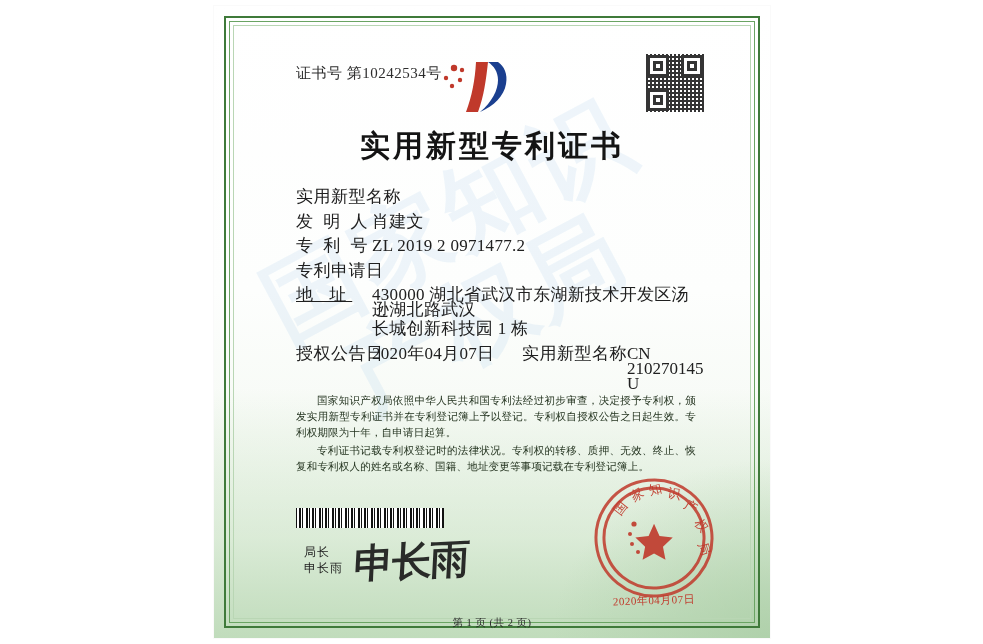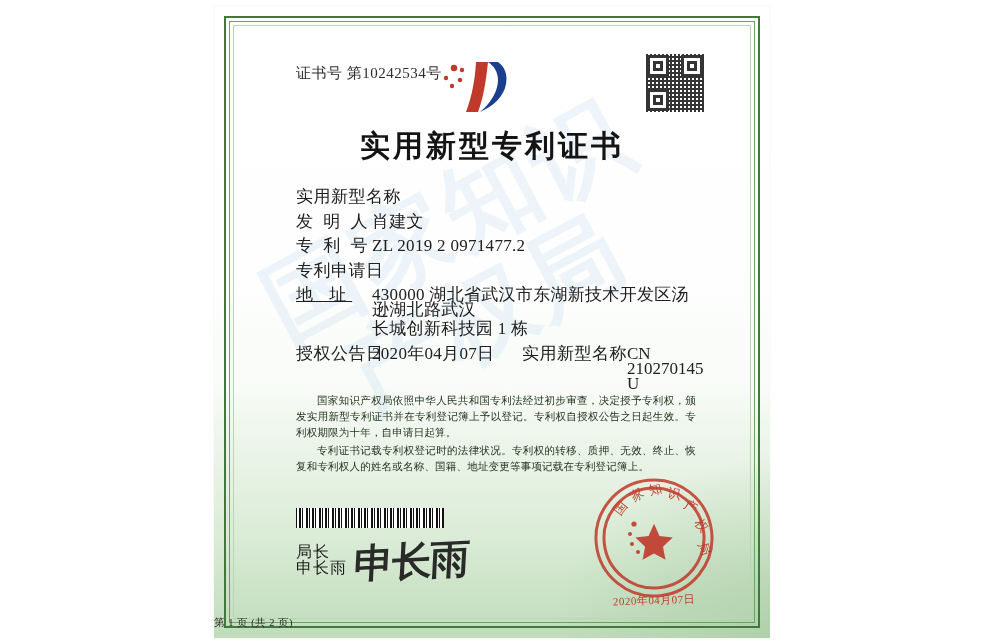--- a/index.html
+++ b/index.html
@@ -210,23 +210,23 @@
     width: 148px;
     height: 20px;
     background-image: repeating-linear-gradient(90deg,
       #111 0 1px, #fff 1px 3px, #111 3px 5px, #fff 5px 6px,
       #111 6px 7px, #fff 7px 10px, #111 10px 12px, #fff 12px 13px);
   }
 
   
   .director {
     position: absolute;
-    left: 82px;
+    left: 90px;
     top: 538px;
-    font-size: 16px;
+    font-size: 12px;
     line-height: 16px;
     color: #1d1d1d;
     letter-spacing: 1px;
   }
   .signature {
     position: absolute;
     left: 140px;
     top: 528px;
     font-family: "Liberation Serif", serif;
     font-size: 40px;
@@ -256,20 +256,21 @@
     font-size: 11px;
     letter-spacing: 0.5px;
     transform: rotate(-2deg);
   }
 
   
   .page-foot {
     position: absolute;
     left: 0; right: 0;
     bottom: 8px;
+    text-align: center;
     font-size: 10.5px;
     color: #2a2a2a;
     letter-spacing: 0.5px;
   }
 </style>
 </head>
 <body>
 
 <div id="page">
 

